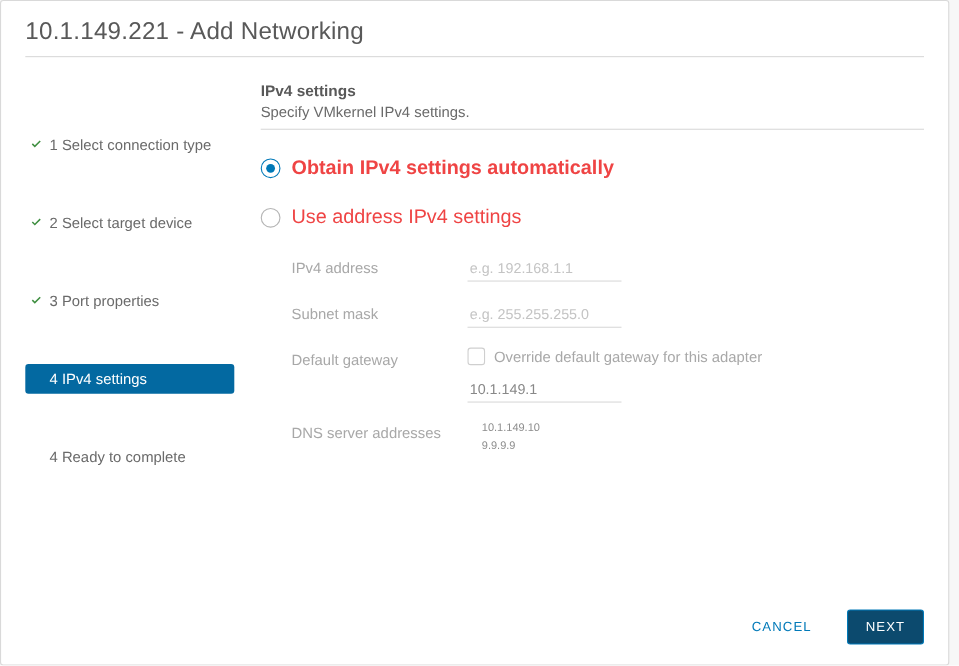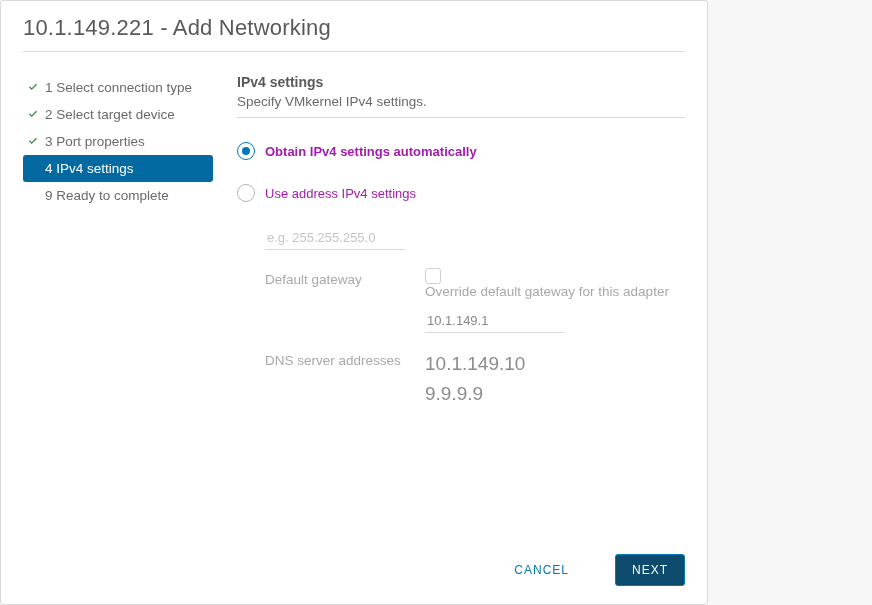--- a/index.html
+++ b/index.html
@@ -7,21 +7,21 @@
   body {
     font-family: -apple-system, BlinkMacSystemFont, "Segoe UI", "Helvetica Neue", Arial, sans-serif;
     font-size: 14px;
     color: #595959;
     background: #f7f7f7;
     width: 872px;
     height: 605px;
     overflow: hidden;
   }
   .dialog {
-    width: 708px;
+    width: 863px;
     height: 605px;
     background: #fff;
     border: 1px solid #d9d9d9;
     border-radius: 3px;
     position: relative;
     display: flex;
     flex-direction: column;
   }
   .dialog-header {
     padding: 14px 22px 8px 22px;
@@ -48,20 +48,21 @@
     width: 200px;
     flex: none;
     padding-right: 10px;
   }
   .step {
     padding: 6px 8px 6px 22px;
     position: relative;
     font-size: 13.5px;
     color: #6a6a6a;
     cursor: pointer;
+    margin-top: 44px;
   }
   .step .check {
     position: absolute;
     left: 4px;
     top: 7px;
     width: 12px;
     height: 12px;
     color: #3f8f41;
   }
   .step.active {
@@ -112,22 +113,22 @@
   }
   .radio.selected::after {
     content: "";
     position: absolute;
     top: 4px; left: 4px;
     width: 8px; height: 8px;
     border-radius: 50%;
     background: #0079b8;
   }
   .radio-label {
-    color: #a21caf;
-    font-size: 13px;
+    color: #ef4444;
+    font-size: 18px;
   }
   .radio-row.selected .radio-label { font-weight: 600; }
 
   .form-grid {
     margin-left: 28px;
     margin-top: 2px;
   }
   .form-row {
     display: flex;
     align-items: flex-start;
@@ -150,49 +151,49 @@
     border-bottom: 1px solid #d9d9d9;
     background: transparent;
     font-size: 13px;
     color: #888;
     padding: 4px 2px;
     outline: none;
   }
   .text-input::placeholder { color: #c4c4c4; }
   .inline-check-row {
     display: flex;
-    align-items: flex-start;
+    align-items: flex-end;
     margin-bottom: 10px;
-    flex-direction: column;
   }
   .checkbox {
     width: 16px;
     height: 16px;
     border: 1px solid #cfcfcf;
     border-radius: 3px;
     background: #fff;
     margin-right: 8px;
     flex: none;
   }
   .check-label {
     color: #a8a8a8;
     font-size: 13.5px;
   }
   .readonly-values {
     color: #8c8c8c;
-    font-size: 19px;
+    font-size: 10px;
     line-height: 1.6;
+    margin-left: 13px;
   }
 
   .dialog-footer {
     flex: none;
     display: flex;
     justify-content: flex-end;
     align-items: center;
-    gap: 30px;
+    gap: 16px;
     padding: 14px 22px 18px 22px;
   }
   .btn {
     font-size: 12px;
     letter-spacing: 1px;
     padding: 8px 16px;
     border-radius: 3px;
     cursor: pointer;
     border: 1px solid transparent;
     background: transparent;
@@ -231,43 +232,50 @@
       <div class="step done">
         <svg class="check" viewBox="0 0 16 16">
             <path fill="currentColor" d="M6.2 12.1 2.5 8.4l1.3-1.3 2.4 2.4 5.9-5.9 1.3 1.3z"></path>
           </svg>
         <span>3 Port properties</span>
       </div>
       <div class="step active">
         <span>4 IPv4 settings</span>
       </div>
       <div class="step pending">
-        <span>9 Ready to complete</span>
+        <span>4 Ready to complete</span>
       </div>
     </div>
 
     <div class="main">
       <p class="panel-title">IPv4 settings</p>
       <p class="panel-subtitle">Specify VMkernel IPv4 settings.</p>
       <hr class="panel-hr">
 
       <div class="radio-row selected">
         <span class="radio selected"></span>
         <span class="radio-label">Obtain IPv4 settings automatically</span>
       </div>
 
       <div class="radio-row">
         <span class="radio"></span>
         <span class="radio-label">Use address IPv4 settings</span>
       </div>
 
       <div class="form-grid">
 
-
         <div class="form-row">
+          <div class="form-label">IPv4 address</div>
+          <div class="form-control">
+            <input class="text-input" placeholder="e.g. 192.168.1.1" style="">
+          </div>
+        </div>
+
+        <div class="form-row">
+          <div class="form-label">Subnet mask</div>
           <div class="form-control">
             <input class="text-input" placeholder="e.g. 255.255.255.0" style="">
           </div>
         </div>
 
         <div class="form-row">
           <div class="form-label">Default gateway</div>
           <div class="form-control">
             <div class="inline-check-row">
               <span class="checkbox"></span>

